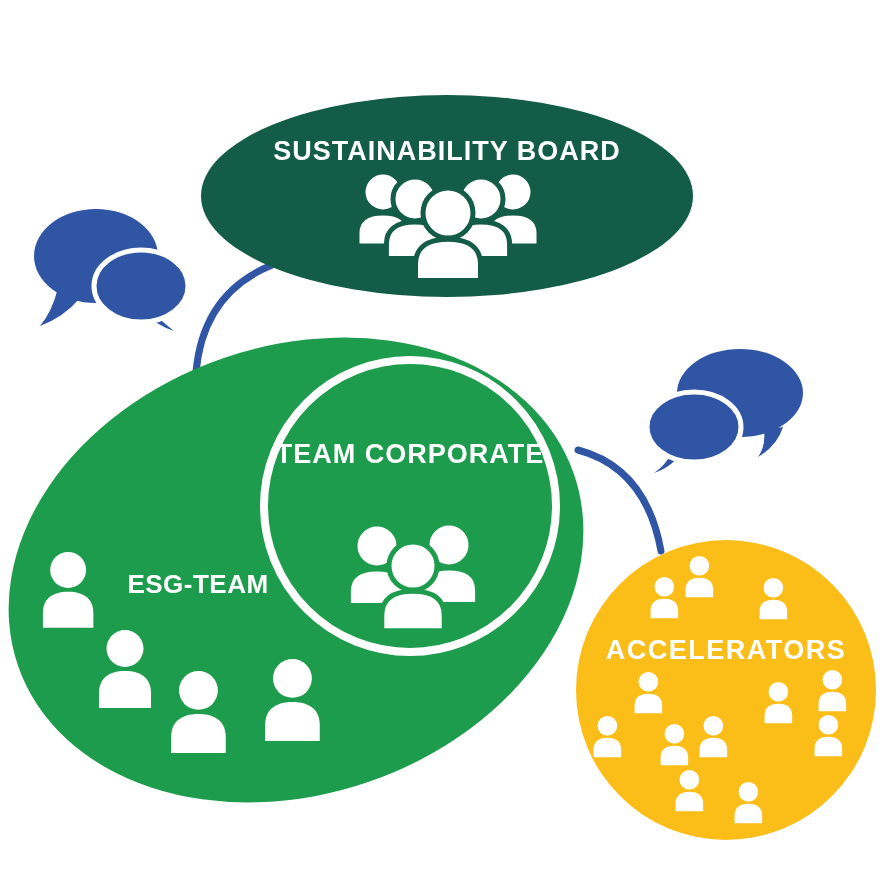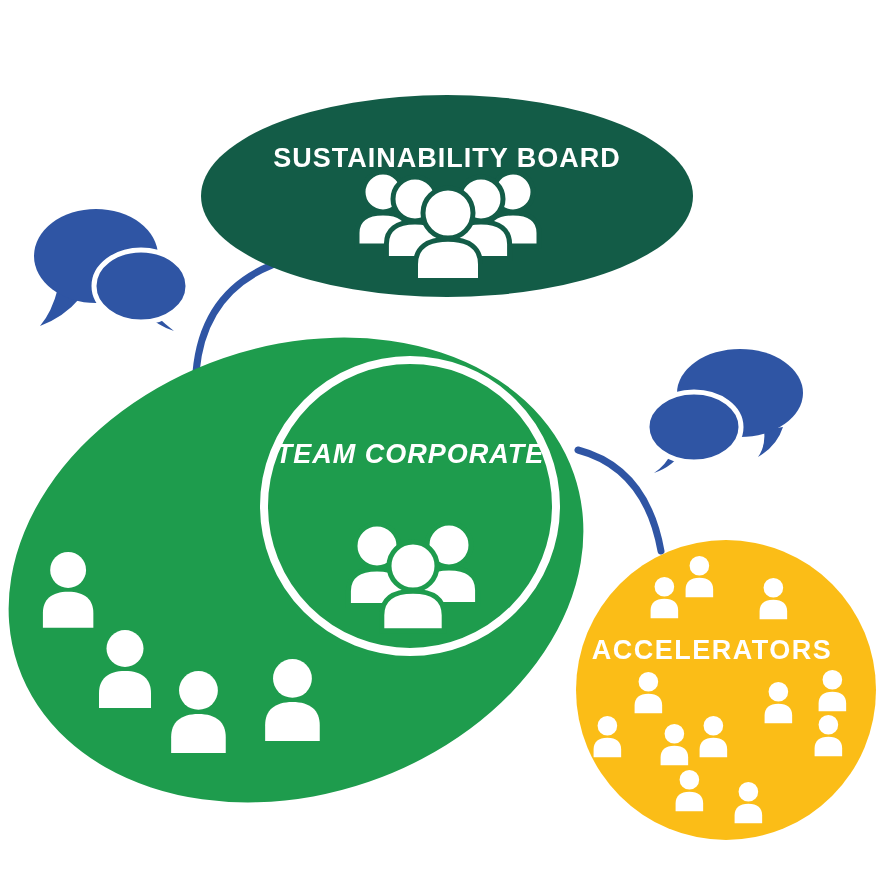--- a/index.html
+++ b/index.html
@@ -15,24 +15,24 @@
     transform:rotate(-19deg);}
   #tcs-ring{left:260px;top:356px;width:300px;height:300px;border-radius:50%;
     border:8px solid #ffffff;background:transparent;}
   #accel-circle{left:576px;top:540px;width:300px;height:300px;border-radius:50%;
     background:var(--yellow);}
   .overlay{position:absolute;left:0;top:0;width:886px;height:886px;pointer-events:none;}
   .label{
     position:absolute;color:#ffffff;font-weight:700;text-align:center;
     letter-spacing:1px;line-height:1.2;white-space:nowrap;
   }
-  #board-label{left:197px;top:142px;width:500px;font-size:27px;}
-  #tcs-label{left:260px;top:437px;width:300px;font-size:27px;line-height:35px;white-space:normal;font-style:italic;}
+  #board-label{left:197px;top:135px;width:500px;font-size:27px;}
+  #tcs-label{left:260px;top:437px;width:300px;font-size:27px;line-height:35px;white-space:normal;}
   #esg-label{left:118px;top:569px;width:160px;font-size:26px;letter-spacing:0.5px;}
-  #accel-label{left:587px;top:634px;width:250px;font-size:27px;letter-spacing:1.5px;}
+  #accel-label{left:601px;top:634px;width:250px;font-size:27px;letter-spacing:1.5px;}
   .people-svg{position:absolute;overflow:visible;}
   #board-people{left:348px;top:166px;width:200px;height:120px;}
   #tcs-people{left:345px;top:512px;width:136px;height:120px;}
 </style>
 </head>
 <body>
 
 <div class="stage">
 
   <svg class="overlay" viewBox="0 0 886 886">
@@ -42,20 +42,21 @@
 
   <div class="shape ellipse" id="board-ellipse"></div>
   <div class="shape ellipse" id="esg-ellipse"></div>
   <div class="shape" id="tcs-ring"></div>
   <div class="shape ellipse" id="accel-circle"></div>
 
   <div class="label" id="board-label">SUSTAINABILITY BOARD</div>
   <div class="label" id="tcs-label">
     <div>TEAM CORPORATE</div>
   </div>
+  <div class="label" id="esg-label">ESG-TEAM</div>
   <div class="label" id="accel-label">ACCELERATORS</div>
 
   <svg class="people-svg" id="board-people" viewBox="0 0 200 120">
       <g transform="translate(5,6) scale(1)">
         <path d="M4,74L4,61C4,48 13,41 30,41C47,41 56,48 56,61L56,74Z" fill="#FFFFFF" stroke="#135C47" stroke-width="5.00"></path>
         <circle cx="30" cy="20" r="20" fill="#FFFFFF" stroke="#135C47" stroke-width="5.00"></circle>
       </g>
       <g transform="translate(135,6) scale(1)">
         <path d="M4,74L4,61C4,48 13,41 30,41C47,41 56,48 56,61L56,74Z" fill="#FFFFFF" stroke="#135C47" stroke-width="5.00"></path>
         <circle cx="30" cy="20" r="20" fill="#FFFFFF" stroke="#135C47" stroke-width="5.00"></circle>

